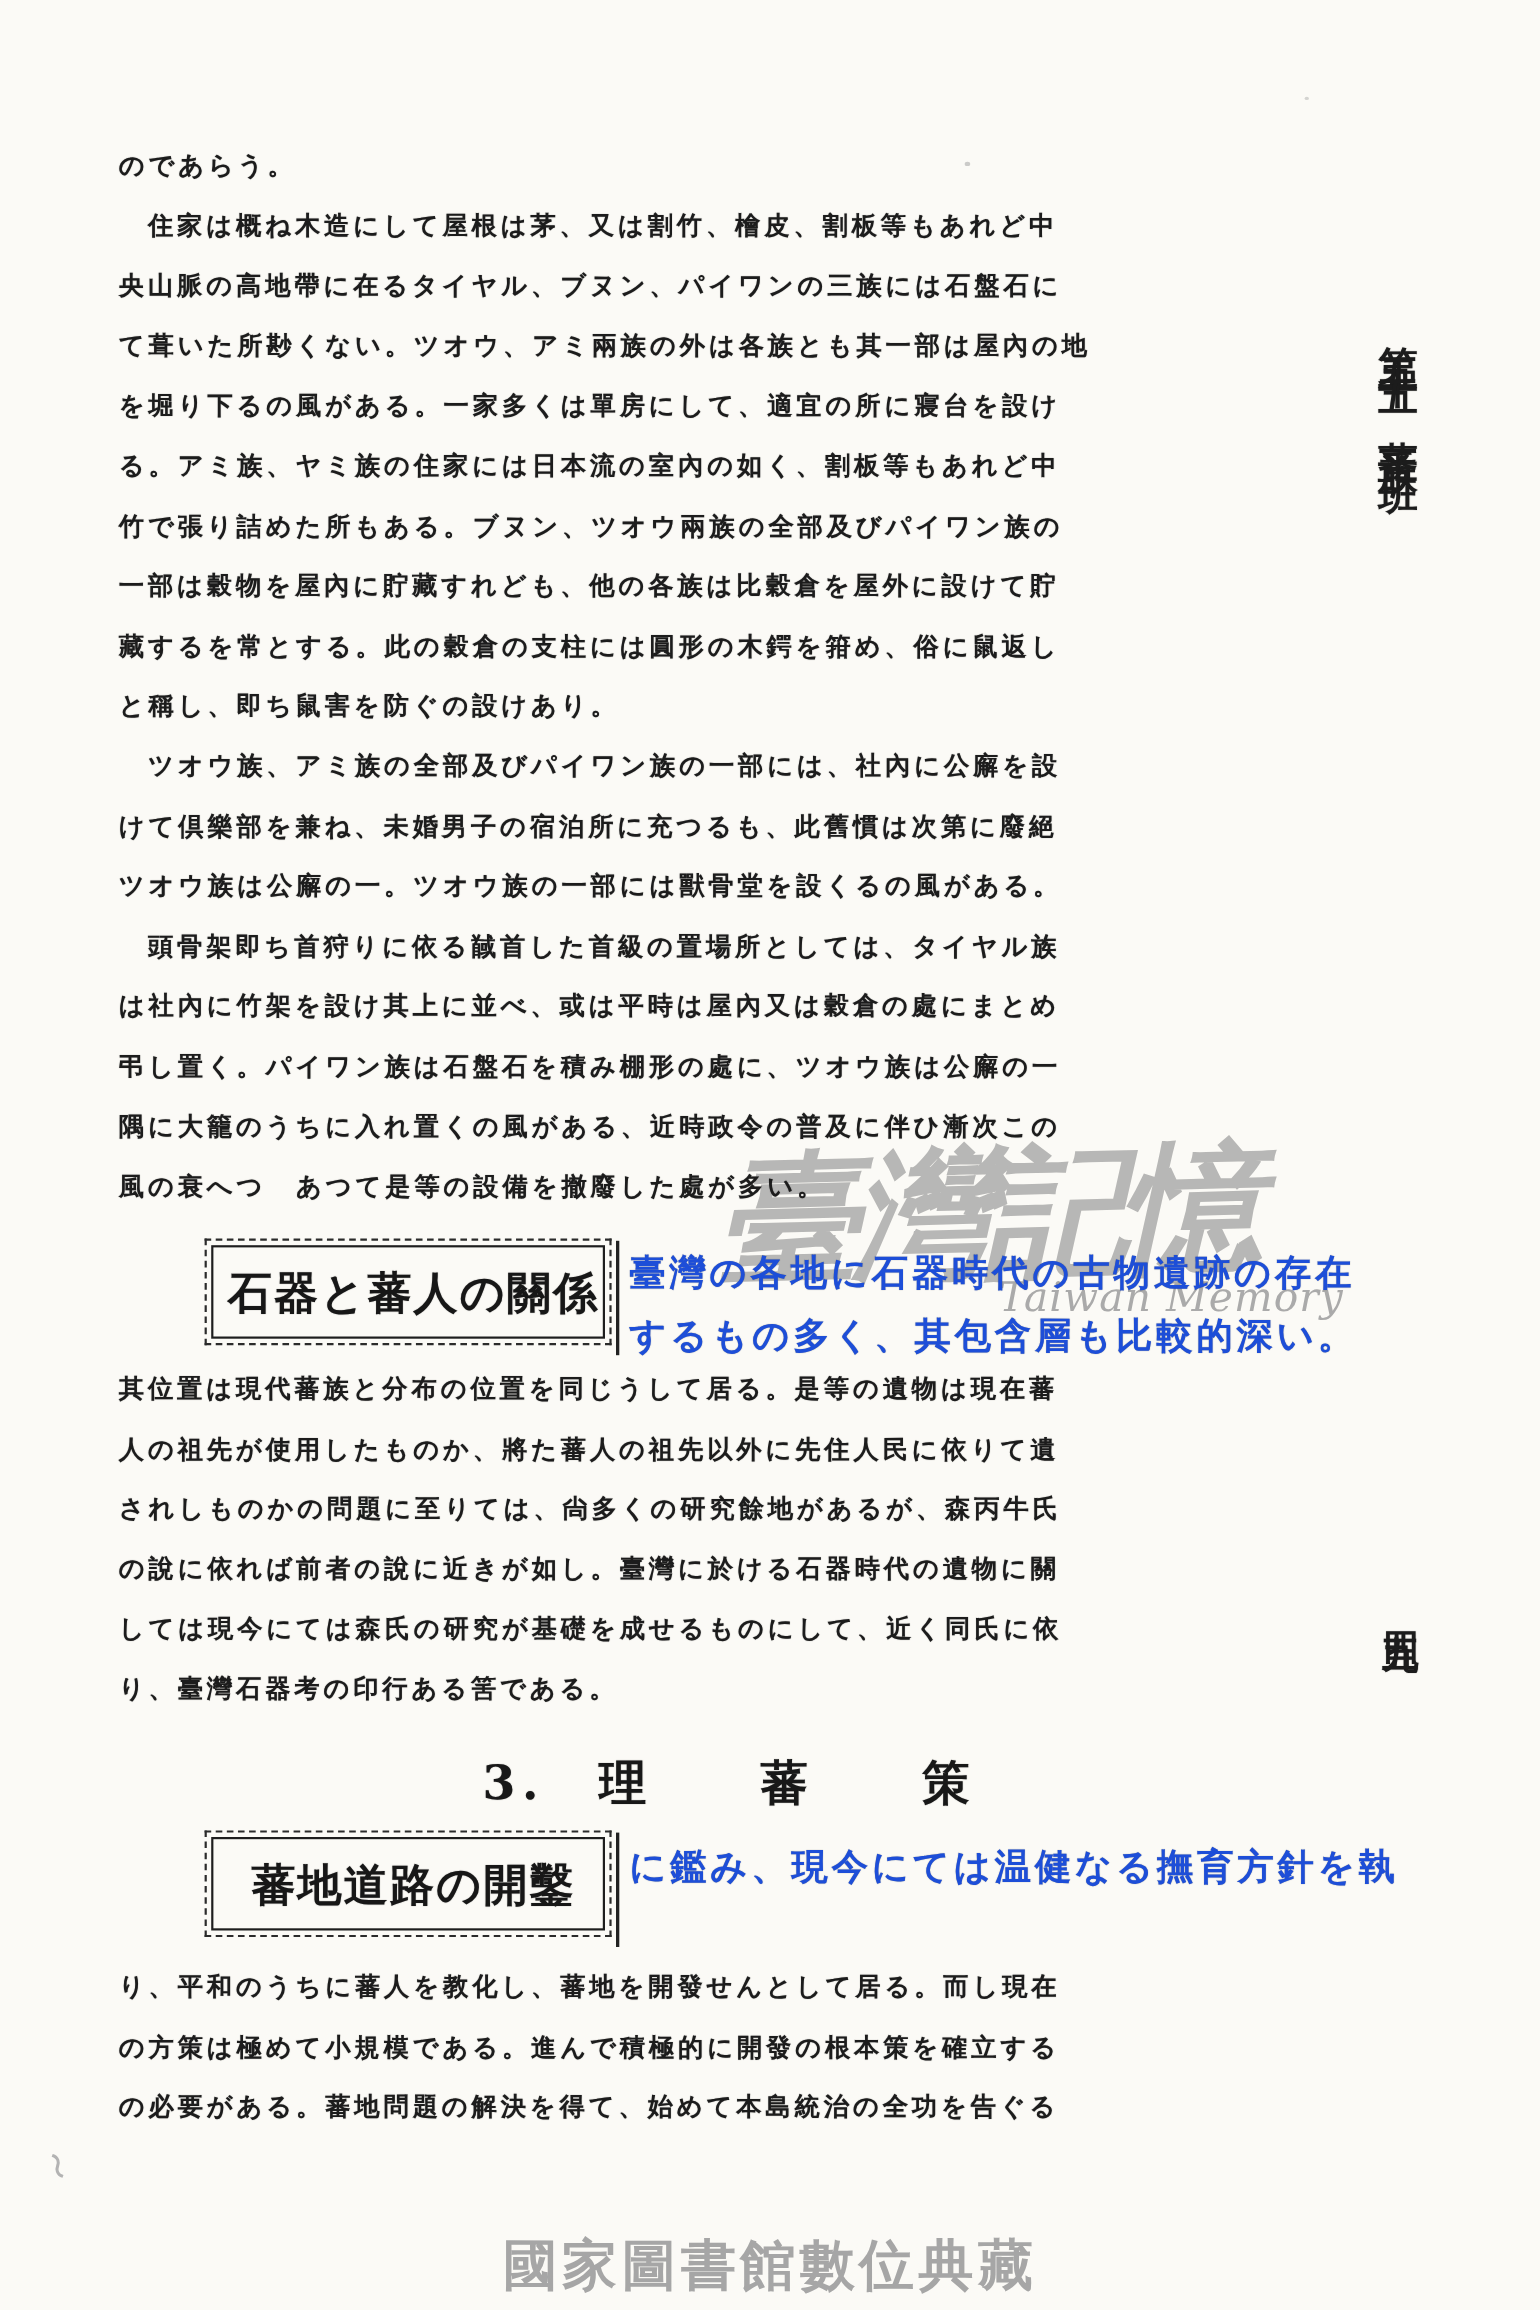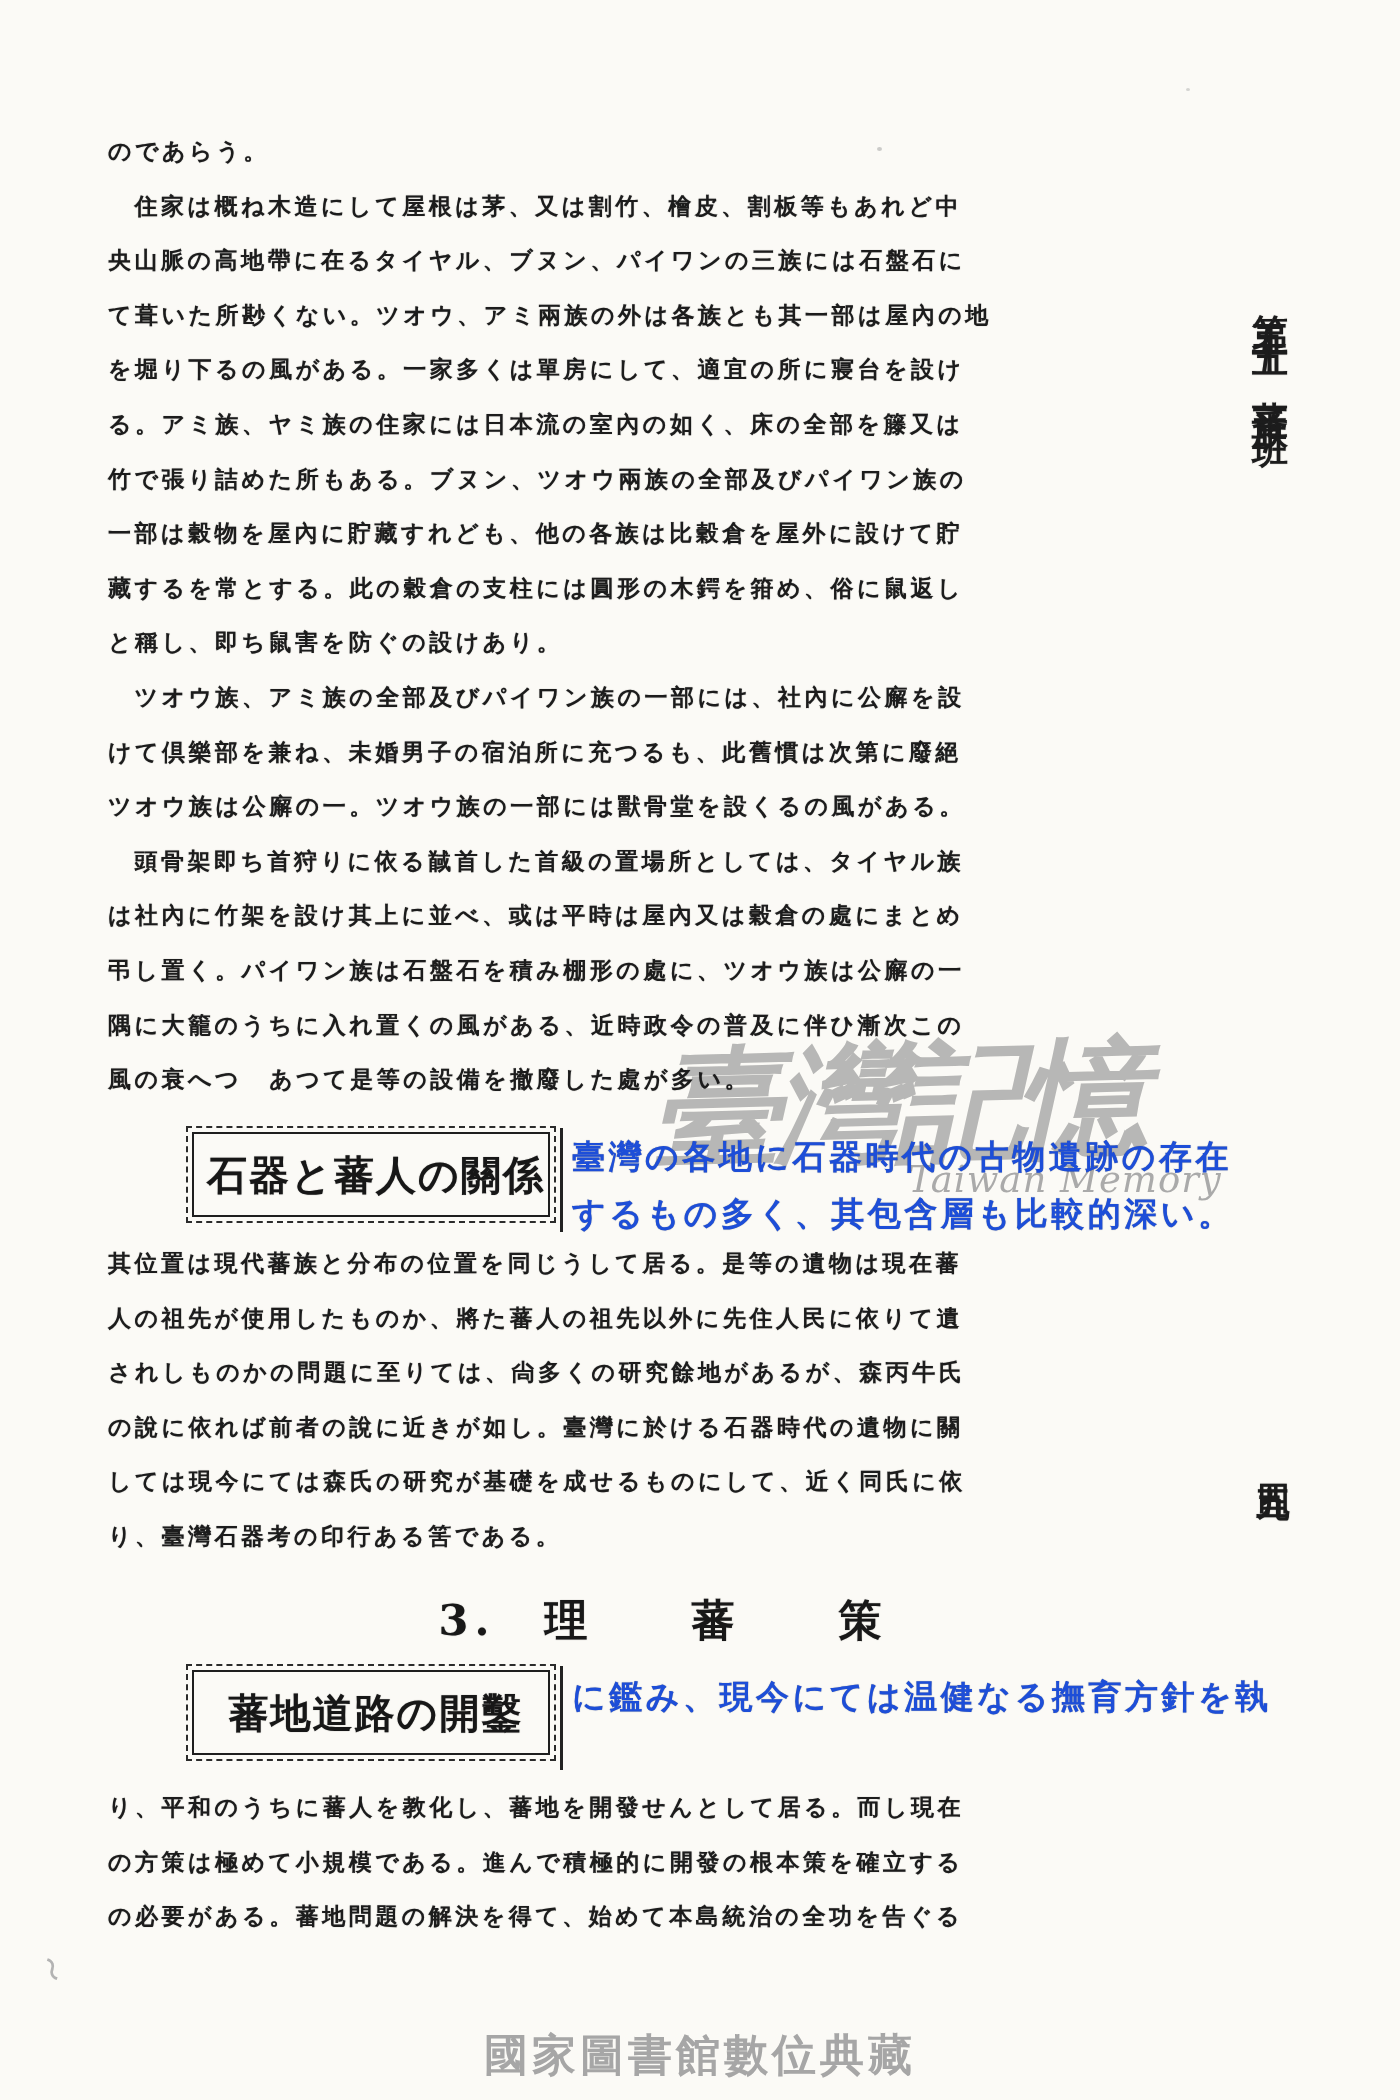--- a/index.html
+++ b/index.html
@@ -71,21 +71,21 @@
     transform:rotate(-1.5deg);white-space:nowrap;
   }
   #wm-latin{
     position:absolute;left:908px;top:1158px;z-index:1;
     font-size:37px;font-style:italic;color:#9d9d9d;opacity:.85;
     letter-spacing:1px;white-space:nowrap;
   }
   
   #footer-label{
     position:absolute;left:0;top:2026px;width:1400px;z-index:2;
-    text-align:center;font-size:44px;font-weight:600;color:#a6a6a6;
+    text-align:center;font-size:50px;font-weight:600;color:#a6a6a6;
     letter-spacing:4px;
     font-family:"DejaVu Sans","Liberation Sans",sans-serif;
   }
   
   .speck{position:absolute;border-radius:50%;background:#9c9c9c;z-index:1;}
   #speck1{left:877px;top:147px;width:5px;height:4px;opacity:.5;}
   #speck2{left:1186px;top:88px;width:4px;height:3px;opacity:.4;}
   #speck3{left:414px;top:642px;width:4px;height:4px;opacity:.3;}
   #edge-mark{
     position:absolute;left:38px;top:1952px;z-index:1;color:#b3b3b3;
@@ -103,21 +103,21 @@
   <div id="speck2" class="speck"></div>
   <div id="speck3" class="speck"></div>
   <div id="edge-mark">〜</div>
 
   <div id="block1" class="text-block">
     <div class="line">のであらう。</div>
     <div class="line">　住家は概ね木造にして屋根は茅、又は割竹、檜皮、割板等もあれど中</div>
     <div class="line">央山脈の高地帶に在るタイヤル、ブヌン、パイワンの三族には石盤石に</div>
     <div class="line">て葺いた所尠くない。ツオウ、アミ兩族の外は各族とも其一部は屋內の地</div>
     <div class="line">を堀り下るの風がある。一家多くは單房にして、適宜の所に寢台を設け</div>
-    <div class="line">る。アミ族、ヤミ族の住家には日本流の室內の如く、床の全部を籐又は</div>
+    <div class="line">る。アミ族、ヤミ族の住家には日本流の室內の如く、割板等もあれど中</div>
     <div class="line">竹で張り詰めた所もある。ブヌン、ツオウ兩族の全部及びパイワン族の</div>
     <div class="line">一部は穀物を屋內に貯藏すれども、他の各族は比穀倉を屋外に設けて貯</div>
     <div class="line">藏するを常とする。此の穀倉の支柱には圓形の木鍔を箝め、俗に鼠返し</div>
     <div class="line">と稱し、即ち鼠害を防ぐの設けあり。</div>
     <div class="line">　ツオウ族、アミ族の全部及びパイワン族の一部には、社內に公廨を設</div>
     <div class="line">けて倶樂部を兼ね、未婚男子の宿泊所に充つるも、此舊慣は次第に廢絕</div>
     <div class="line">ツオウ族は公廨の一。ツオウ族の一部には獸骨堂を設くるの風がある。</div>
     <div class="line">　頭骨架即ち首狩りに依る馘首した首級の置場所としては、タイヤル族</div>
     <div class="line">は社內に竹架を設け其上に並べ、或は平時は屋內又は穀倉の處にまとめ</div>
     <div class="line">弔し置く。パイワン族は石盤石を積み棚形の處に、ツオウ族は公廨の一</div>

